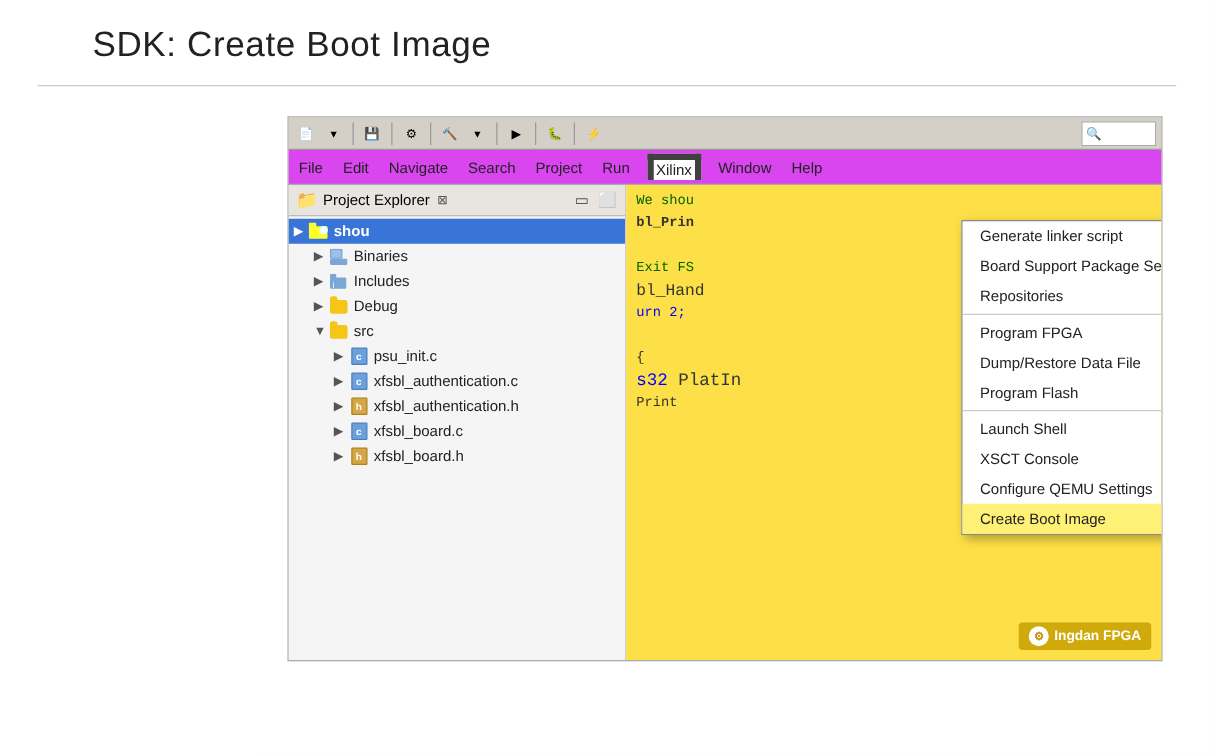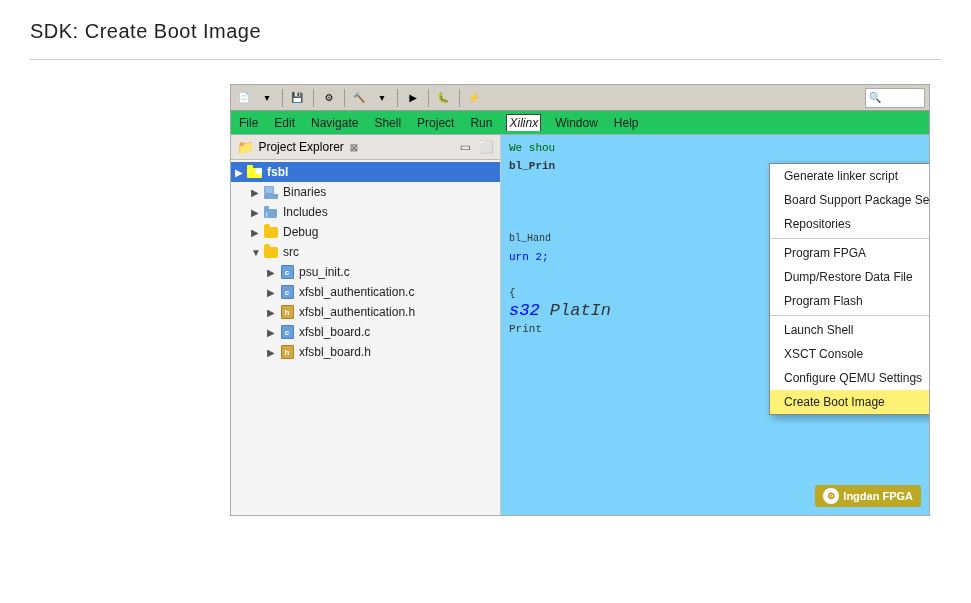--- a/index.html
+++ b/index.html
@@ -5,64 +5,64 @@
     * { margin: 0; padding: 0; box-sizing: border-box; }
     body {
       font-family: Arial, sans-serif;
       background: #ffffff;
       width: 971px;
       min-height: 603px;
       padding: 20px 30px;
     }
 
     .page-title {
-      font-size: 20px;
+      font-size: 28px;
       font-weight: 300;
       color: #222;
       margin-bottom: 16px;
       letter-spacing: 0.5px;
+      margin-left: 44px;
     }
 
     .divider {
       height: 1px;
       background: #ccc;
       margin-bottom: 24px;
     }
 
     .screenshot-container {
       margin-left: 200px;
       width: 700px;
       border: 1px solid #aaa;
       background: #f0f0f0;
       position: relative;
       font-family: 'Segoe UI', Arial, sans-serif;
       font-size: 12px;
     }
 
     
     .menu-bar {
-      background: #22c55e;
+      background: #d946ef;
       border-bottom: 1px solid #aaa;
       padding: 3px 6px;
       display: flex;
       gap: 12px;
       align-items: center;
     }
 
     .menu-item {
       font-size: 12px;
       color: #222;
       cursor: pointer;
       padding: 1px 2px;
     }
 
     .menu-item.active {
       background: #fff;
-      border: 1px solid #404040;
-      font-style: italic;
+      border: 5px solid #404040;
     }
 
     
     .ide-content {
       display: flex;
       height: 380px;
       position: relative;
     }
 
     
@@ -176,21 +176,21 @@
       color: #fff;
       display: flex;
       align-items: center;
       justify-content: center;
       font-weight: bold;
     }
 
     
     .code-editor {
       flex: 1;
-      background: #7dd3fc;
+      background: #fde047;
       overflow: hidden;
       position: relative;
     }
 
     .code-content {
       padding: 4px 8px;
       font-family: 'Courier New', monospace;
       font-size: 11px;
       color: #333;
       line-height: 18px;
@@ -313,21 +313,21 @@
     <div class="toolbar-btn">⚡</div>
     <div style="margin-left:auto; display:flex; gap:2px;">
       <div class="toolbar-btn" style="width:60px; background:#fff; border:1px solid #aaa; font-size:10px; color:#888; justify-content:flex-start; padding-left:3px;">🔍</div>
     </div>
   </div>
 
   <div class="menu-bar">
     <span class="menu-item">File</span>
     <span class="menu-item">Edit</span>
     <span class="menu-item">Navigate</span>
-    <span class="menu-item">Shell</span>
+    <span class="menu-item">Search</span>
     <span class="menu-item">Project</span>
     <span class="menu-item">Run</span>
     <span class="menu-item active" style="border-bottom:none;">Xilinx</span>
     <span class="menu-item">Window</span>
     <span class="menu-item">Help</span>
   </div>
 
   <div class="ide-content">
 
     <div class="project-explorer">
@@ -345,21 +345,21 @@
         <div class="tree-item selected indent-0">
           <span class="tree-arrow">▶</span>
           <span class="item-icon">
             <svg width="16" height="14" viewBox="0 0 16 14">
               <rect x="0" y="3" width="15" height="10" fill="#f5c518" rx="1"></rect>
               <rect x="0" y="0" width="6" height="4" fill="#f5c518" rx="1"></rect>
               <text x="3" y="11" font-size="7" fill="#8B6914" font-family="Arial" font-weight="bold">3</text>
               <circle cx="12" cy="6" r="3" fill="#7ba7d4" stroke="#4a80c0" stroke-width="0.5"></circle>
             </svg>
           </span>
-          <span style="font-weight:bold;">fsbl</span>
+          <span style="font-weight:bold;">shou</span>
         </div>
 
         <div class="tree-item indent-1">
           <span class="tree-arrow">▶</span>
           <span class="item-icon">
             <svg width="14" height="13">
                 <rect x="0" y="0" width="10" height="8" fill="#7ba7d4" rx="1"></rect>
                 <rect x="0" y="8" width="14" height="5" fill="#7ba7d4" rx="1"></rect>
                 <rect x="1" y="1" width="8" height="6" fill="#9cc0e8" rx="0.5"></rect>
               </svg>
@@ -436,25 +436,26 @@
         </div>
 
       </div>
     </div>
 
     <div class="code-editor">
       <div class="code-content">
         <div style="color:#006400; font-size:11px; line-height:18px;">We shou</div>
         <div style="font-size:11px; line-height:18px;font-weight:bold;">bl_Prin</div>
         <div style="font-size:11px; line-height:18px;">&nbsp;</div>
-        <div style="font-size:10px; line-height:18px;margin-top:37px;">bl_Hand</div>
+        <div style="color:#006400; font-size:11px; line-height:18px;">Exit FS</div>
+        <div style="font-size:13px; line-height:18px;">bl_Hand</div>
         <div style="font-size:11px; line-height:18px;"><span class="code-keyword">urn 2;</span></div>
         <div style="font-size:11px; line-height:18px;">&nbsp;</div>
         <div style="font-size:11px; line-height:18px;">{</div>
-        <div style="font-size:17px; line-height:18px;font-style:italic;"><span class="code-keyword">s32</span> PlatIn</div>
+        <div style="font-size:14px; line-height:18px;"><span class="code-keyword">s32</span> PlatIn</div>
         <div style="font-size:11px; line-height:18px;">Print</div>
       </div>
 
       <div class="dropdown-menu">
         <div class="dropdown-item">Generate linker script</div>
         <div class="dropdown-item">Board Support Package Settings</div>
         <div class="dropdown-item">Repositories</div>
         <div class="dropdown-divider"></div>
         <div class="dropdown-item">Program FPGA</div>
         <div class="dropdown-item">Dump/Restore Data File</div>

